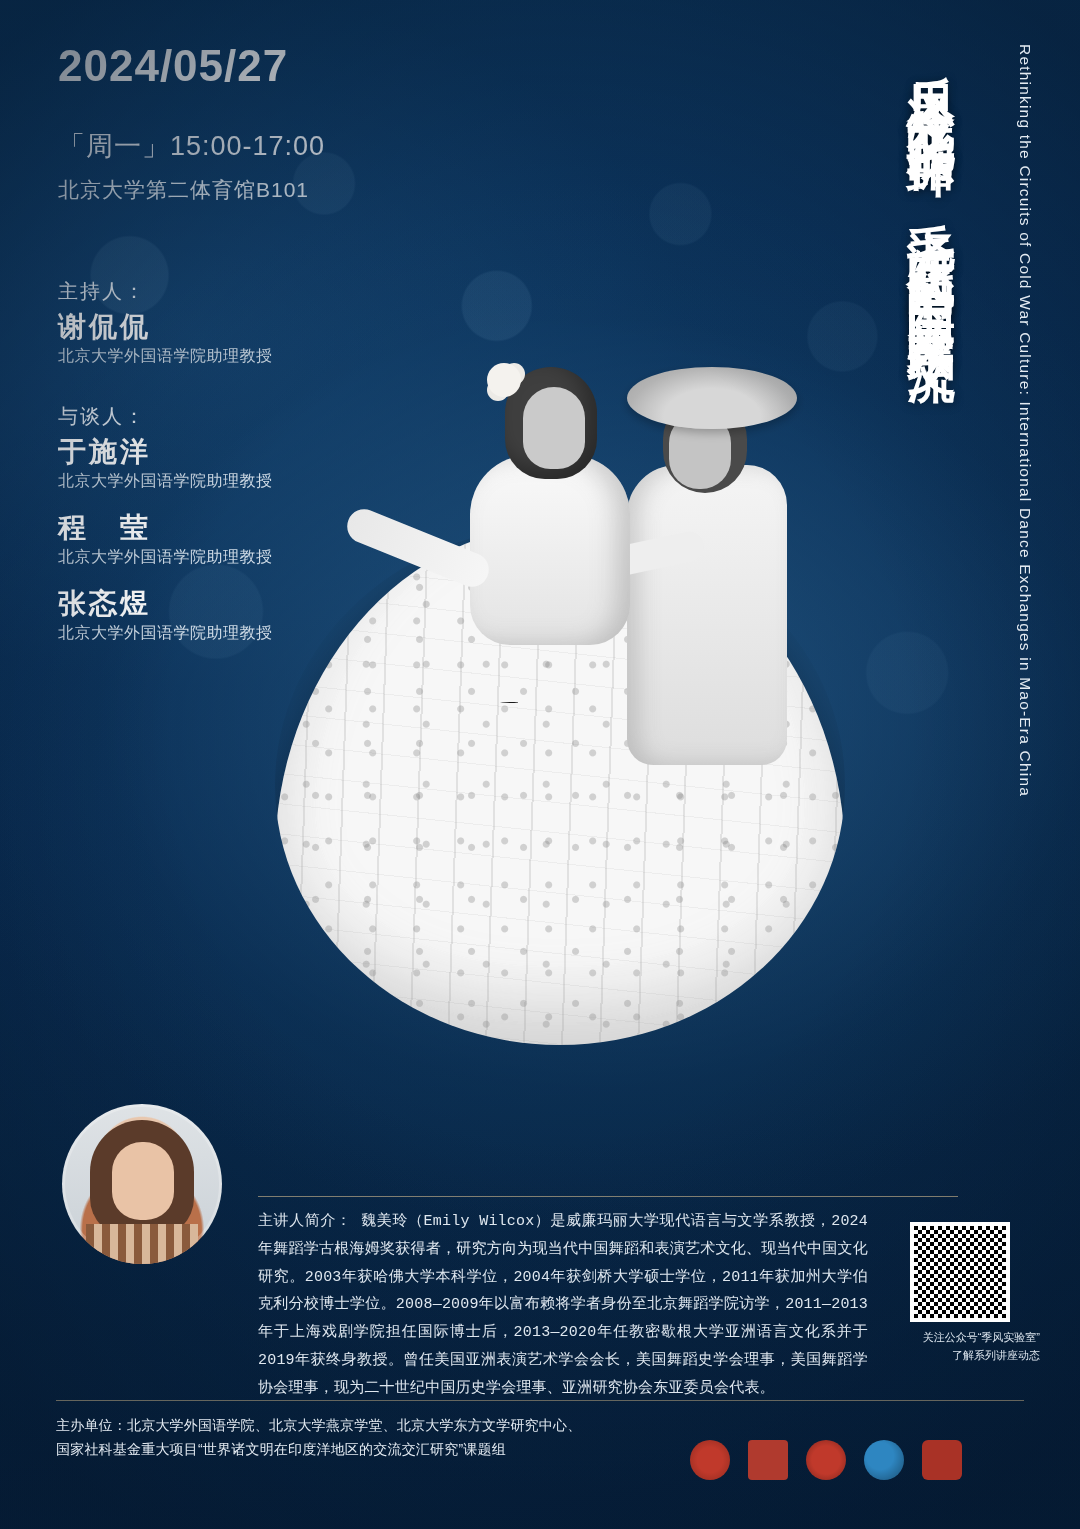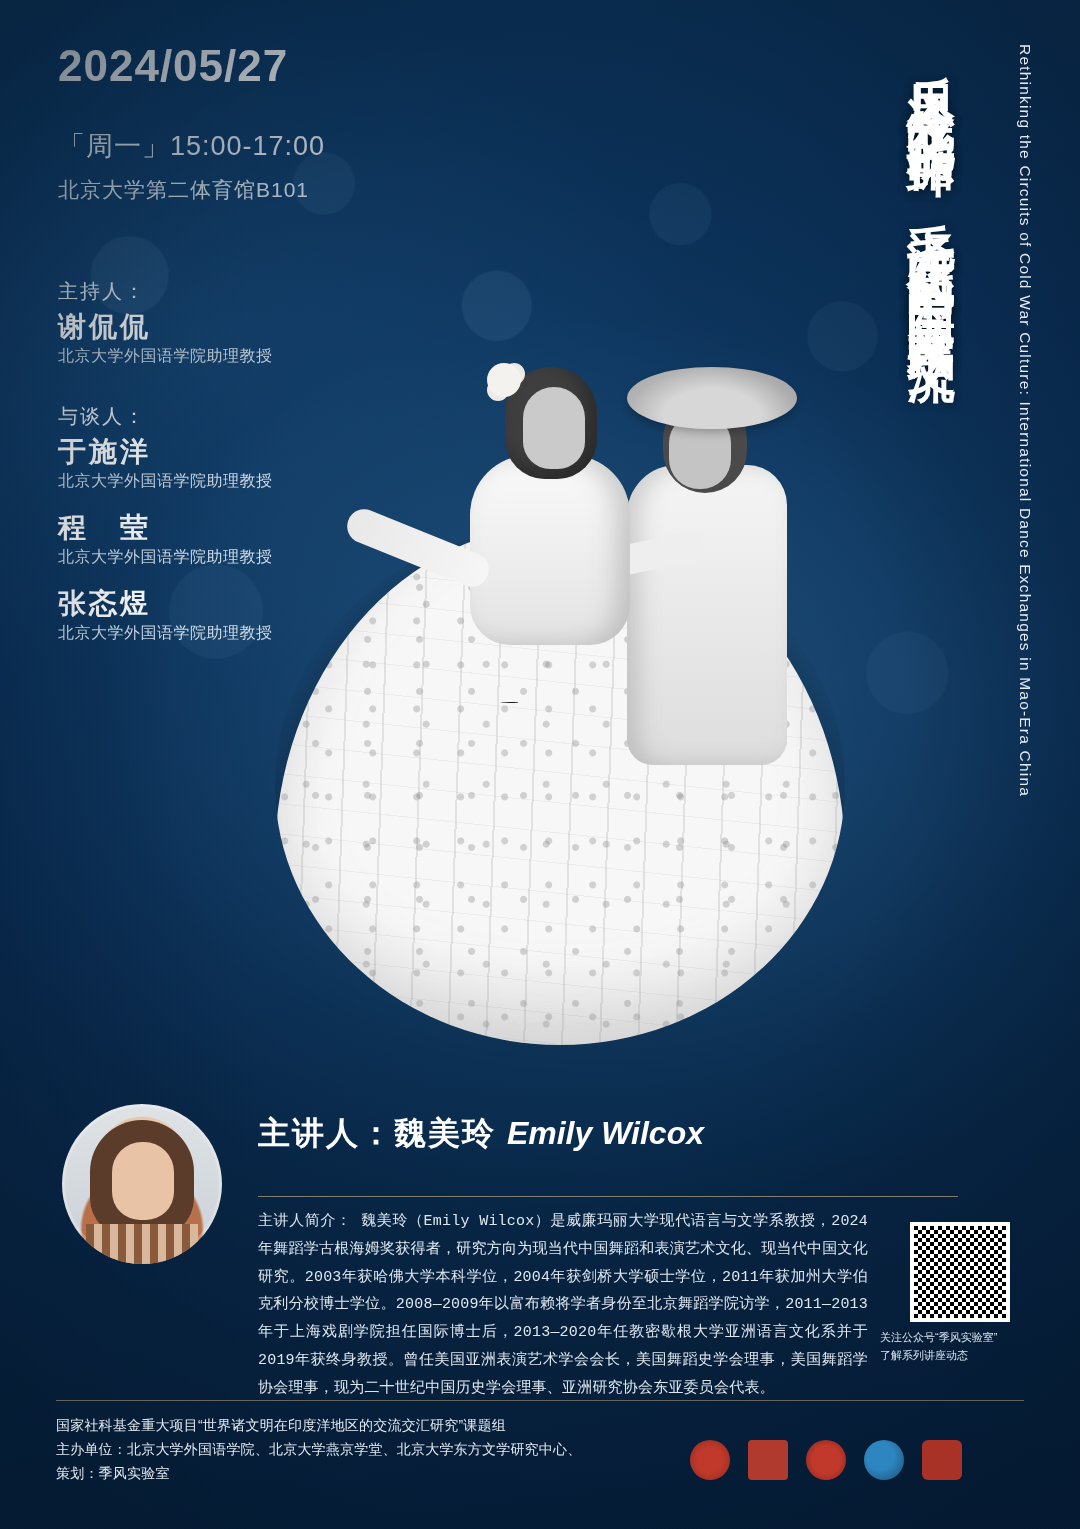--- a/index.html
+++ b/index.html
@@ -193,22 +193,22 @@
   .qr{
     position:absolute;left:910px;top:1222px;width:92px;height:92px;background:#fff;padding:4px;
   }
   .qr-inner{
     width:100%;height:100%;
     background-image:
       repeating-linear-gradient(90deg,#000 0 4px,#fff 4px 8px),
       repeating-linear-gradient(0deg,#000 0 4px,#fff 4px 8px);
     background-blend-mode:difference;
   }
-  .qr-cap1{position:absolute;left:880px;top:1330px;width:160px;text-align:left;color:#dce5ee;font-size:11px;}
-  .qr-cap2{position:absolute;left:880px;top:1348px;width:160px;text-align:left;color:#dce5ee;font-size:11px;}
+  .qr-cap1{position:absolute;left:880px;top:1330px;width:160px;text-align:right;color:#dce5ee;font-size:11px;}
+  .qr-cap2{position:absolute;left:880px;top:1348px;width:160px;text-align:right;color:#dce5ee;font-size:11px;}
 
   
   .footer-rule{
     position:absolute;left:56px;top:1400px;width:968px;height:1px;background:rgba(220,190,140,.45);
   }
   .footer-text{
     position:absolute;left:56px;top:1414px;width:620px;
     color:#e3eaf1;font-size:14px;line-height:1.7;letter-spacing:.2px;
   }
   .logos{position:absolute;left:690px;top:1440px;display:flex;gap:18px;align-items:center;}
@@ -267,37 +267,33 @@
 
   <div class="title-cn">反思冷战文化的循环：毛泽东时代的中国国际舞蹈交流</div>
   <div class="title-en">Rethinking the Circuits of Cold War Culture: International Dance Exchanges in Mao-Era China</div>
 
   <div class="speaker-photo">
     <div class="sp-hair"></div>
     <div class="sp-face"></div>
     <div class="sp-top"></div>
   </div>
 
-  <div class="speaker-title">
-    <span>主讲人：</span><span>魏美玲</span>&nbsp;<span class="en">Emily Wilcox</span>
-  </div>
   <div class="hr-thin"></div>
   <div class="bio">主讲人简介： 魏美玲（Emily  Wilcox）是威廉玛丽大学现代语言与文学系教授，2024年舞蹈学古根海姆奖获得者，研究方向为现当代中国舞蹈和表演艺术文化、现当代中国文化研究。2003年获哈佛大学本科学位，2004年获剑桥大学硕士学位，2011年获加州大学伯克利分校博士学位。2008—2009年以富布赖将学者身份至北京舞蹈学院访学，2011—2013年于上海戏剧学院担任国际博士后，2013—2020年任教密歇根大学亚洲语言文化系并于2019年获终身教授。曾任美国亚洲表演艺术学会会长，美国舞蹈史学会理事，美国舞蹈学协会理事，现为二十世纪中国历史学会理事、亚洲研究协会东亚委员会代表。</div>
 
   <div class="qr">
     <div class="qr-inner"></div>
   </div>
   <div class="qr-cap1">关注公众号“季风实验室”</div>
   <div class="qr-cap2">了解系列讲座动态</div>
 
   <div class="footer-rule"></div>
   <div class="footer-text">
+    <div>主办单位：北京大学外国语学院、北京大学燕京学堂、北京大学东方文学研究中心、</div>
     <div>国家社科基金重大项目“世界诸文明在印度洋地区的交流交汇研究”课题组</div>
-    <div>主办单位：北京大学外国语学院、北京大学燕京学堂、北京大学东方文学研究中心、</div>
-    <div>策划：季风实验室</div>
   </div>
   <div class="logos">
     <div class="logo l1"></div>
     <div class="logo l2"></div>
     <div class="logo l3"></div>
     <div class="logo l4"></div>
     <div class="logo l5"></div>
   </div>
 </div>
 

